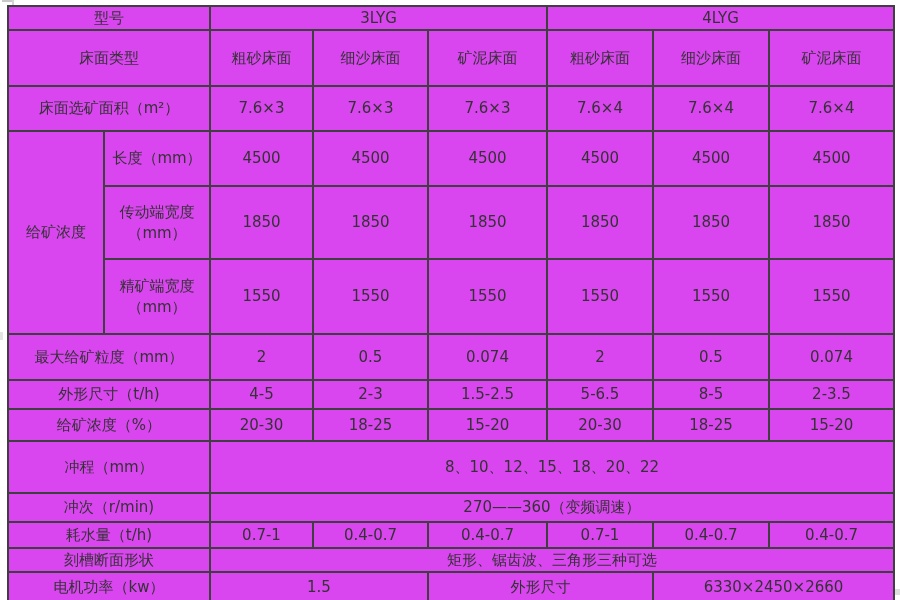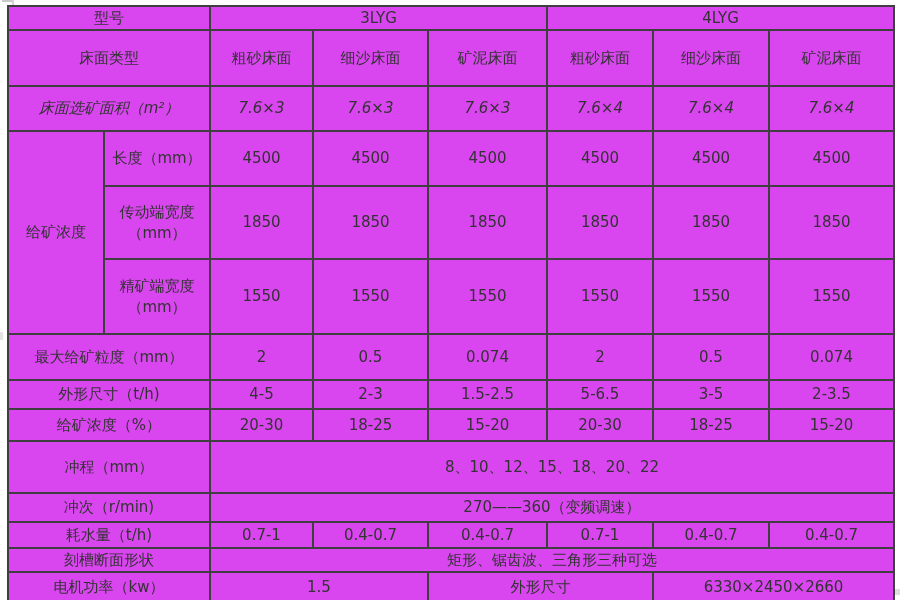--- a/index.html
+++ b/index.html
@@ -33,21 +33,21 @@
     vertical-align: middle;
     padding: 0 2px;
     font-size: 15px;
     line-height: 1.35;
     white-space: pre-line;
     color: #333333;
   }
   
   tr.r1  { height: 24px; }
   tr.r2  { height: 56px; }
-  tr.r3  { height: 45px; font-style: italic; }
+  tr.r3  { height: 45px; }
   tr.r4  { height: 55px; }
   tr.r5  { height: 73px; }
   tr.r6  { height: 75px; }
   tr.r7  { height: 46px; }
   tr.r8  { height: 29px; }
   tr.r9  { height: 32px; }
   tr.r10 { height: 52px; }
   tr.r11 { height: 29px; }
   tr.r12 { height: 26px; }
   tr.r13 { height: 24px; }
@@ -151,21 +151,21 @@
       <td>0.5</td>
       <td>0.074</td>
     </tr>
 
     <tr class="r8">
       <td colspan="2">外形尺寸（t/h)</td>
       <td>4-5</td>
       <td>2-3</td>
       <td>1.5-2.5</td>
       <td>5-6.5</td>
-      <td>3-5</td>
+      <td>8-5</td>
       <td>2-3.5</td>
     </tr>
 
     <tr class="r9">
       <td colspan="2">给矿浓度（%）</td>
       <td>20-30</td>
       <td>18-25</td>
       <td>15-20</td>
       <td>20-30</td>
       <td>18-25</td>

